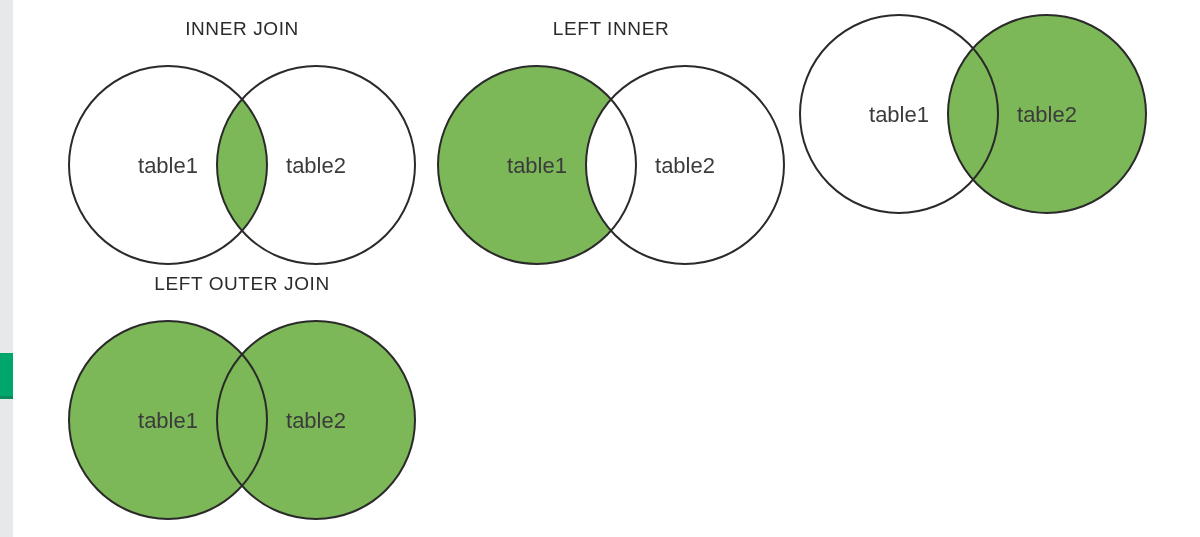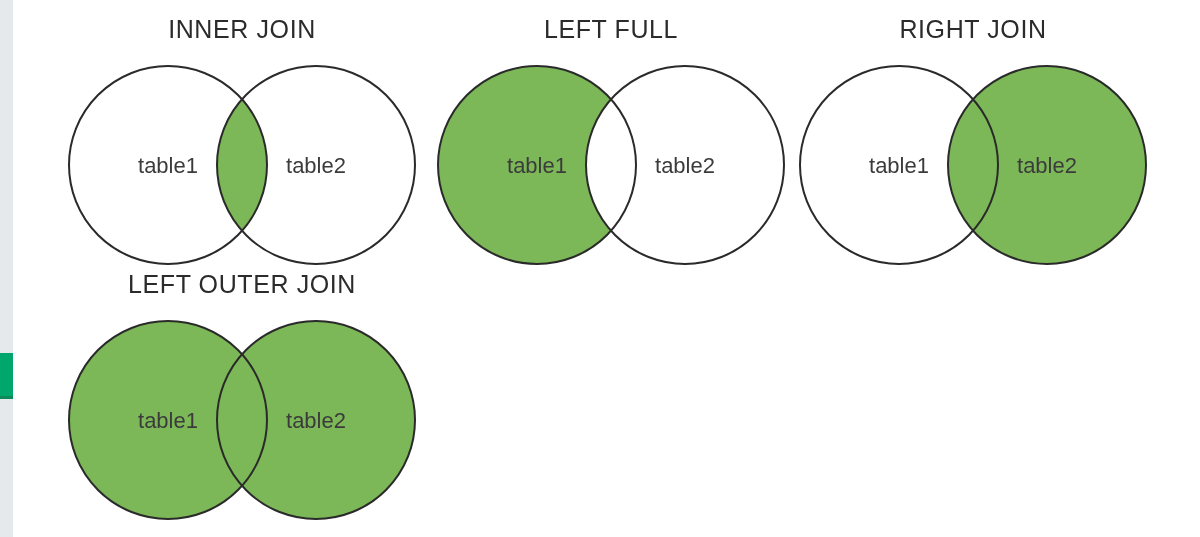--- a/index.html
+++ b/index.html
@@ -28,21 +28,21 @@
     height: 43px;
     border-bottom-width: 3px;
     border-bottom-style: solid;
   }
   .diagram {
     position: absolute;
     width: 348px;
   }
   .diagram-title {
     text-align: center;
-    font-size: 25px;
+    font-size: 19px;
     line-height: 30px;
     font-weight: 400;
     letter-spacing: 0.6px;
     margin-bottom: 21px;
     white-space: nowrap;
   }
   .venn {
     display: block;
   }
   .venn text {
@@ -66,33 +66,32 @@
       </clipPath>
       <circle cx="248" cy="100" r="99" fill="#7cb857" clip-path="url(#clip-d0)"></circle>
       <circle cx="100" cy="100" r="99" fill="none" stroke="#2a2a2a" stroke-width="2"></circle>
       <circle cx="248" cy="100" r="99" fill="none" stroke="#2a2a2a" stroke-width="2"></circle>
       <text x="100" y="108" text-anchor="middle" fill="#3b3b3b">table1</text>
       <text x="248" y="108" text-anchor="middle" fill="#3b3b3b">table2</text>
     </svg>
 </div>
 
 <div class="diagram" style="left:437px; top:14px;">
-  <div class="diagram-title" style="color: rgb(43, 43, 43);">LEFT FULL</div>
+  <div class="diagram-title" style="color: rgb(43, 43, 43);">LEFT INNER</div>
   <svg class="venn" width="348" height="200" viewBox="0 0 348 200">
       <circle cx="100" cy="100" r="99" fill="#7cb857"></circle>
       <circle cx="248" cy="100" r="99" fill="#ffffff"></circle>
       <circle cx="100" cy="100" r="99" fill="none" stroke="#2a2a2a" stroke-width="2"></circle>
       <circle cx="248" cy="100" r="99" fill="none" stroke="#2a2a2a" stroke-width="2"></circle>
       <text x="100" y="108" text-anchor="middle" fill="#3b3b3b">table1</text>
       <text x="248" y="108" text-anchor="middle" fill="#3b3b3b">table2</text>
     </svg>
 </div>
 
 <div class="diagram" style="left:799px; top:14px;">
-  <div class="diagram-title" style="color: rgb(43, 43, 43);">RIGHT JOIN</div>
   <svg class="venn" width="348" height="200" viewBox="0 0 348 200">
       <circle cx="100" cy="100" r="99" fill="#ffffff"></circle>
       <circle cx="248" cy="100" r="99" fill="#7cb857"></circle>
       <circle cx="100" cy="100" r="99" fill="none" stroke="#2a2a2a" stroke-width="2"></circle>
       <circle cx="248" cy="100" r="99" fill="none" stroke="#2a2a2a" stroke-width="2"></circle>
       <text x="100" y="108" text-anchor="middle" fill="#3b3b3b">table1</text>
       <text x="248" y="108" text-anchor="middle" fill="#3b3b3b">table2</text>
     </svg>
 </div>
 

